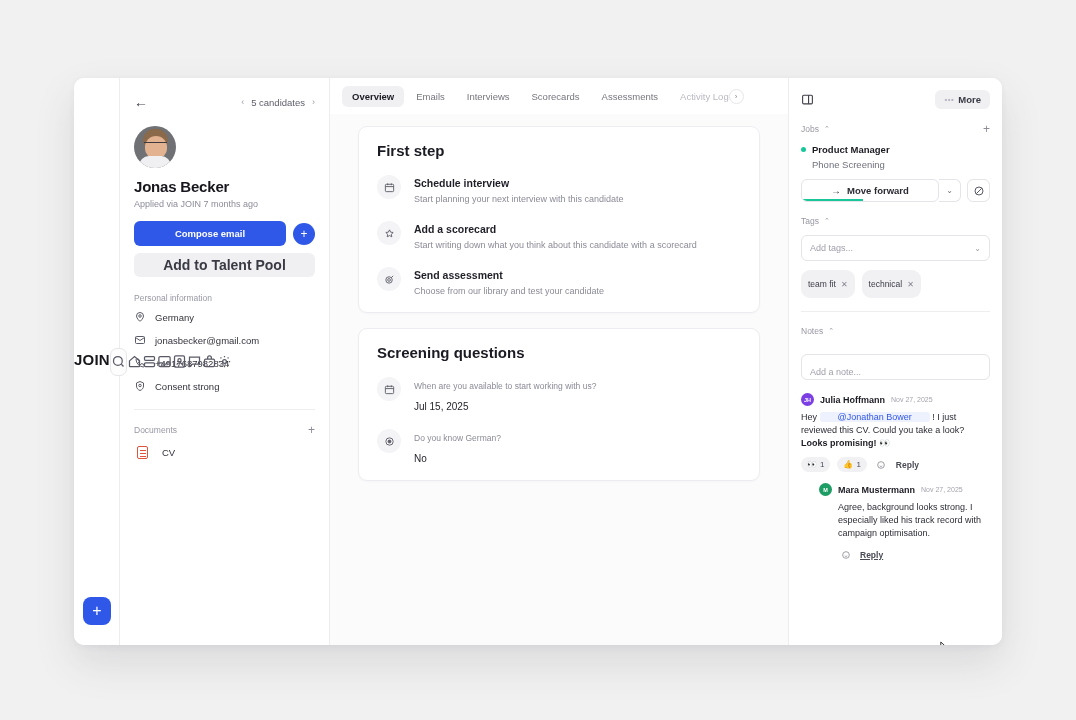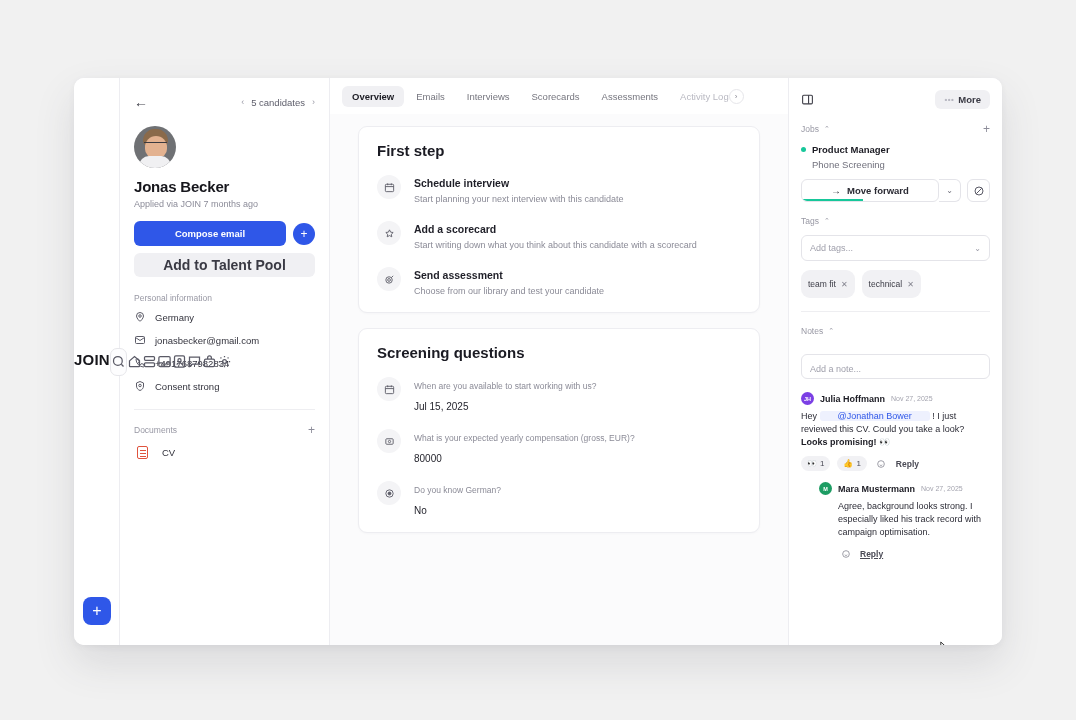--- a/index.html
+++ b/index.html
@@ -177,21 +177,21 @@
     font-size: 9px; color: #a0a0ac;
   }
   .field .caret { font-size: 8px; color: #9a9aa6; }
   .tag-row { display: flex; gap: 7px; margin-top: 9px; }
   .tag {
     background: #f1f1f4; border-radius: 9px; height: 28px; padding: 0 7px;
     display: flex; align-items: center; gap: 5px; font-size: 8.5px; color: #3c3c46;
   }
   .tag .x { font-size: 8px; color: #84848f; }
   .rp-divider { height: 1px; background: #eeeef1; margin: 13px 0 0 0; }
-  .note-field { margin-top: 9px; height: 25px; border: 1px solid #e4e4e9; border-radius: 6px; display: flex; align-items: flex-end; padding: 4px 8px; font-size: 9px; color: #a0a0ac; }
+  .note-field { margin-top: 9px; height: 25px; border: 1px solid #e4e4e9; border-radius: 6px; display: flex; align-items: flex-start; padding: 12px 8px; font-size: 9px; color: #a0a0ac; }
 
   .comment { margin-top: 13px; }
   .c-head { display: flex; align-items: center; gap: 6px; }
   .c-avatar { width: 13px; height: 13px; border-radius: 50%; display: flex; align-items: center; justify-content: center; font-size: 5.5px; color: #fff; font-weight: 700; flex: 0 0 13px; }
   .c-name { font-size: 9px; font-weight: 700; color: #1b1b23; }
   .c-date { font-size: 7px; color: #a3a3ae; }
   .c-body { font-size: 9px; line-height: 1.45; color: #2c2c36; margin-top: 5px; }
   .mention { color: #2f57e8; background: #eef1fe; border-radius: 3px; padding: 0 18px; }
   .c-body b { font-weight: 700; color: #1b1b23; }
   .c-actions { display: flex; align-items: center; gap: 7px; margin-top: 7px; }
@@ -409,32 +409,20 @@
                 <rect x="3" y="5" width="18" height="16" rx="2"></rect>
                 <path d="M3 10h18M8 3v4M16 3v4"></path>
               </svg>
           </span>
           <span>
             <span class="q-label">When are you available to start working with us?</span>
             <div class="q-answer">Jul 15, 2025</div>
           </span>
         </div>
 
-        <div class="row-item">
-          <span class="row-ico">
-            <svg viewBox="0 0 24 24" fill="none" stroke="currentColor" stroke-width="2">
-                <rect x="4" y="6" width="16" height="12" rx="2"></rect>
-                <circle cx="12" cy="12" r="2.5"></circle>
-              </svg>
-          </span>
-          <span>
-            <span class="q-label">What is your expected yearly compensation (gross, EUR)?</span>
-            <div class="q-answer">80000</div>
-          </span>
-        </div>
 
         <div class="row-item">
           <span class="row-ico">
             <svg viewBox="0 0 24 24" fill="none" stroke="currentColor" stroke-width="2">
                 <circle cx="12" cy="12" r="8"></circle>
                 <circle cx="12" cy="12" r="3.2" fill="currentColor"></circle>
               </svg>
           </span>
           <span>
             <span class="q-label">Do you know German?</span>

